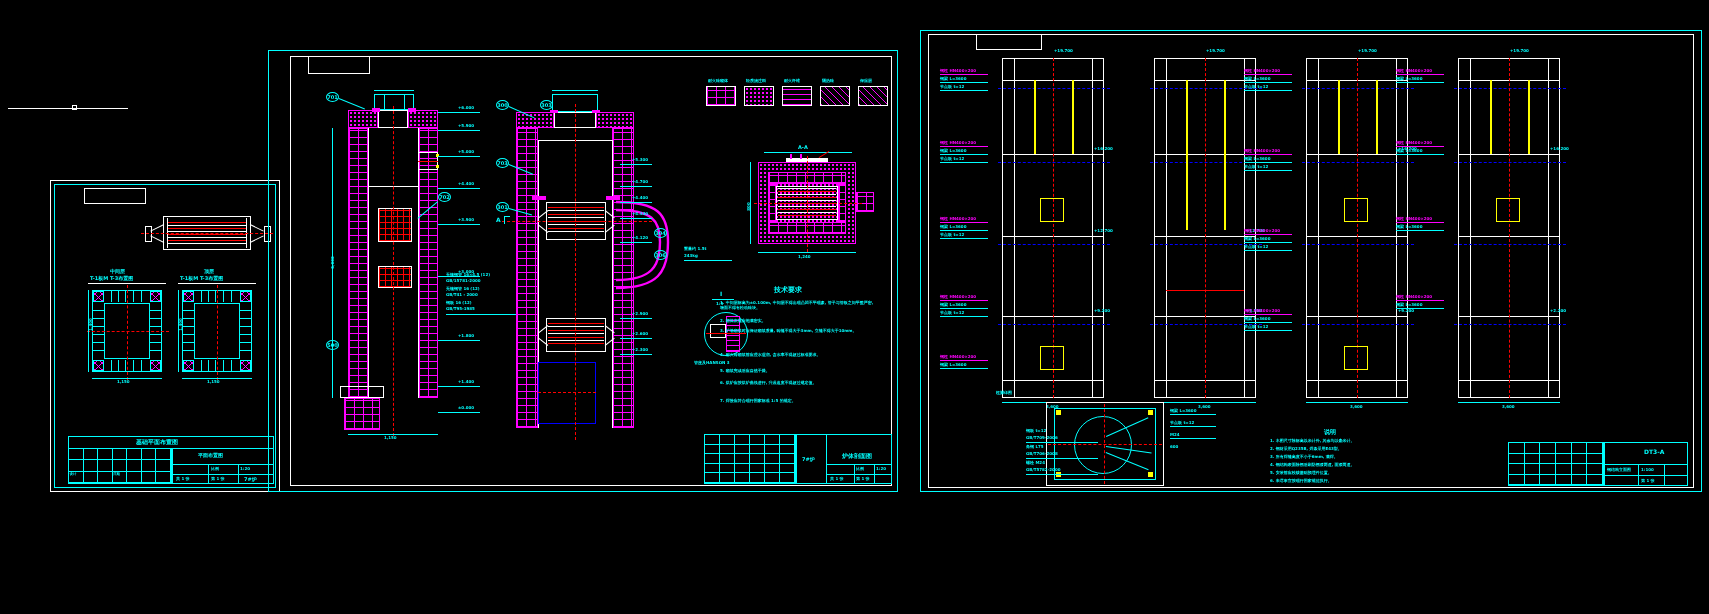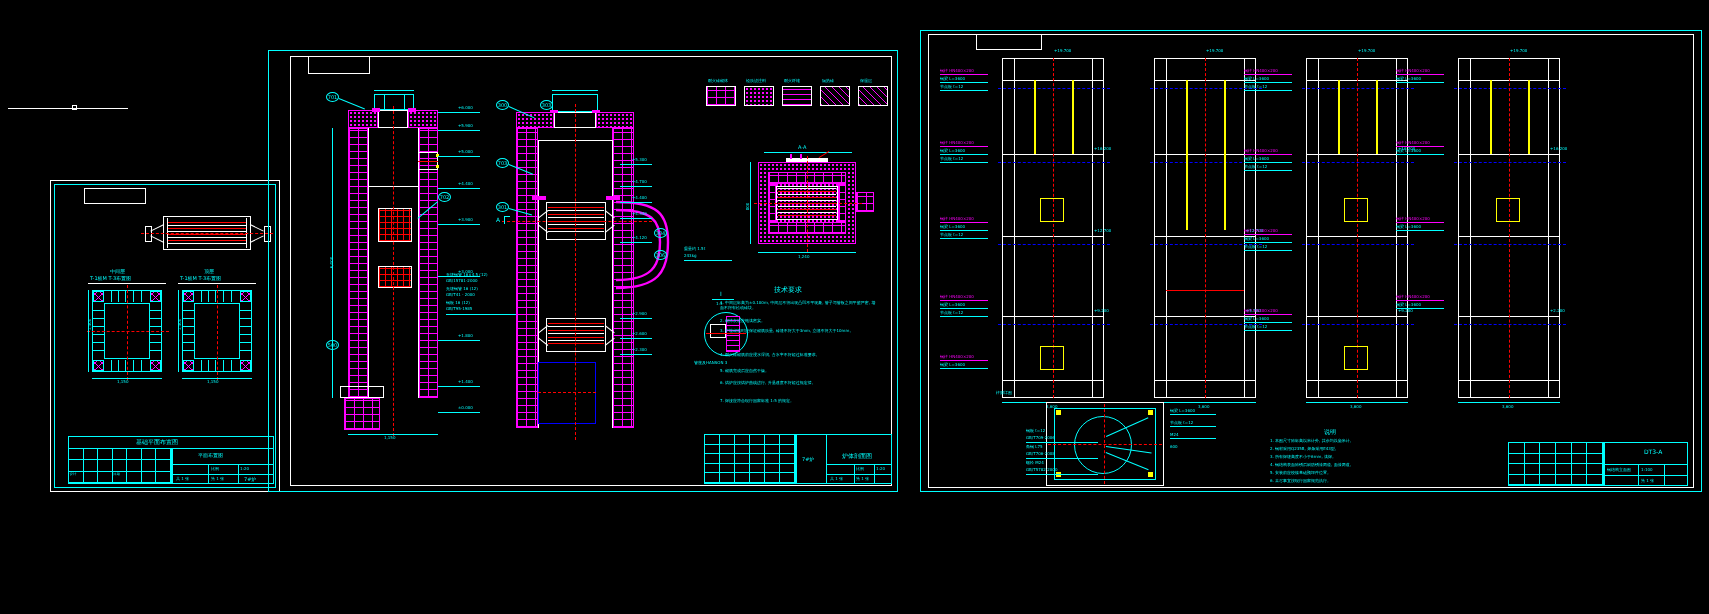--- a/index.html
+++ b/index.html
@@ -1,17 +1,17 @@
 <!DOCTYPE html>
 <html><head>
 <meta charset="utf-8">
 <style>
   html,body{margin:0;padding:0;background:#000;}
   body{width:1709px;height:614px;overflow:hidden;font-family:"DejaVu Sans",sans-serif;}
-  #stage{position:relative;width:1577px;height:614px;background:#000;}
+  #stage{position:relative;width:1577px;height:614px;background:#000;font-weight:bold;}
 
   .abs{position:absolute;}
   .cy{color:#00ffff;}
   .mg{color:#ff00ff;}
 
   
   .ln{position:absolute;background:#00ffff;}
   .lnw{position:absolute;background:#ffffff;}
   .lnm{position:absolute;background:#ff00ff;}
   .lnr{position:absolute;background:#ff0000;}

